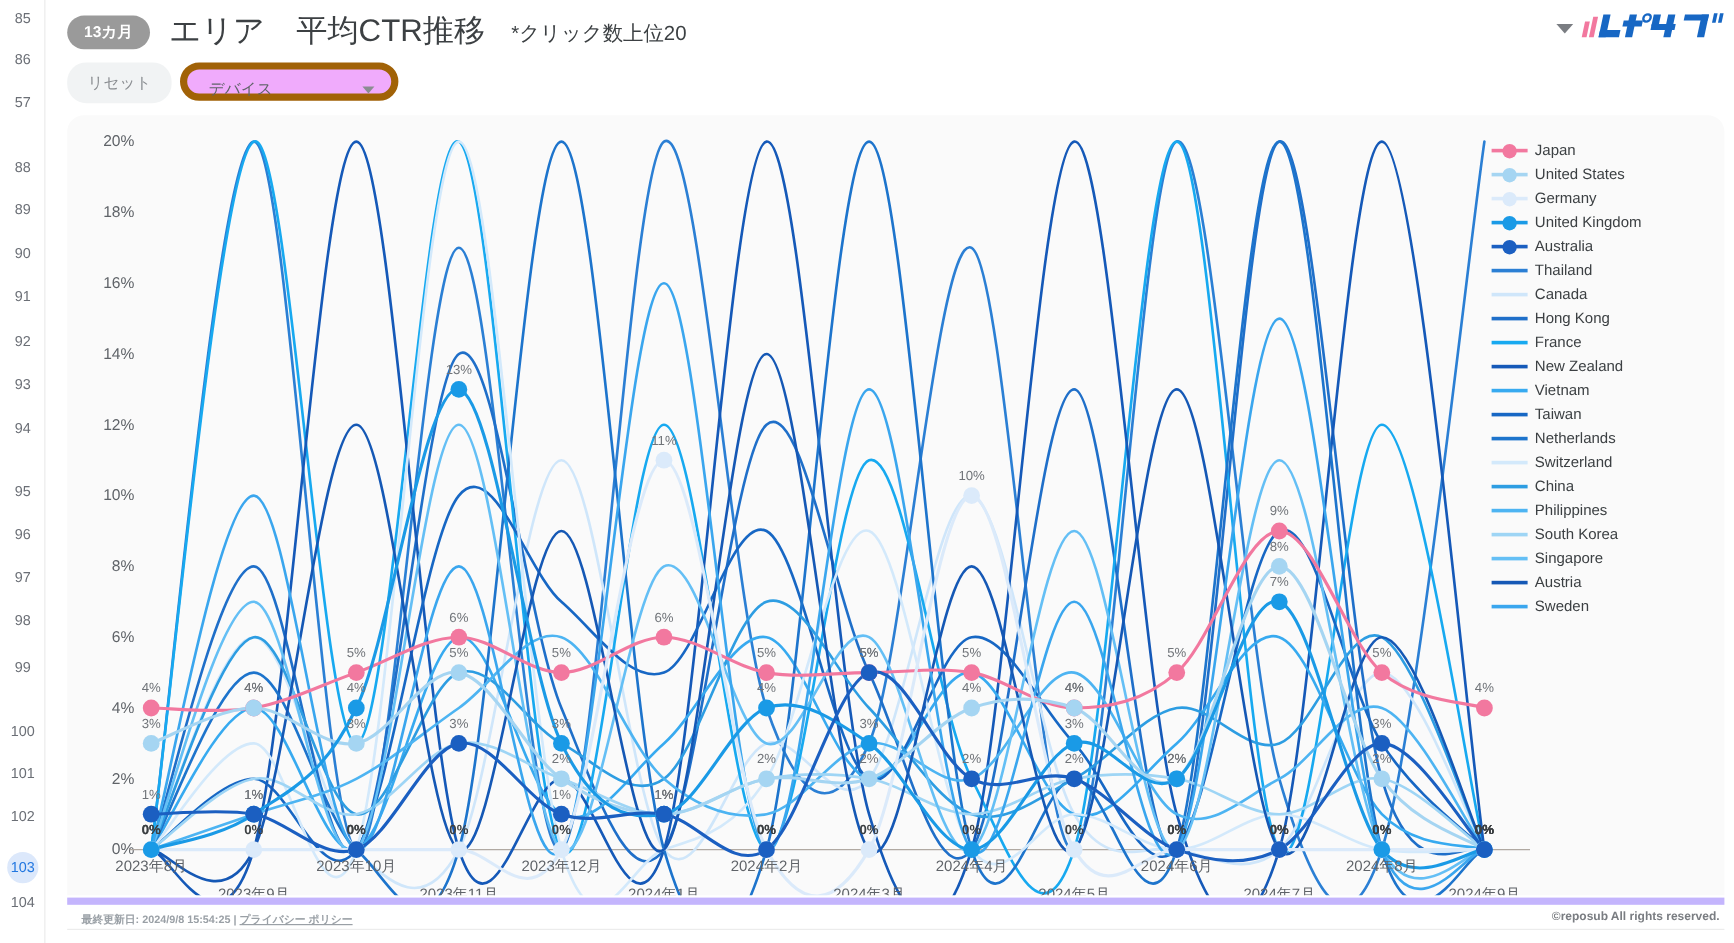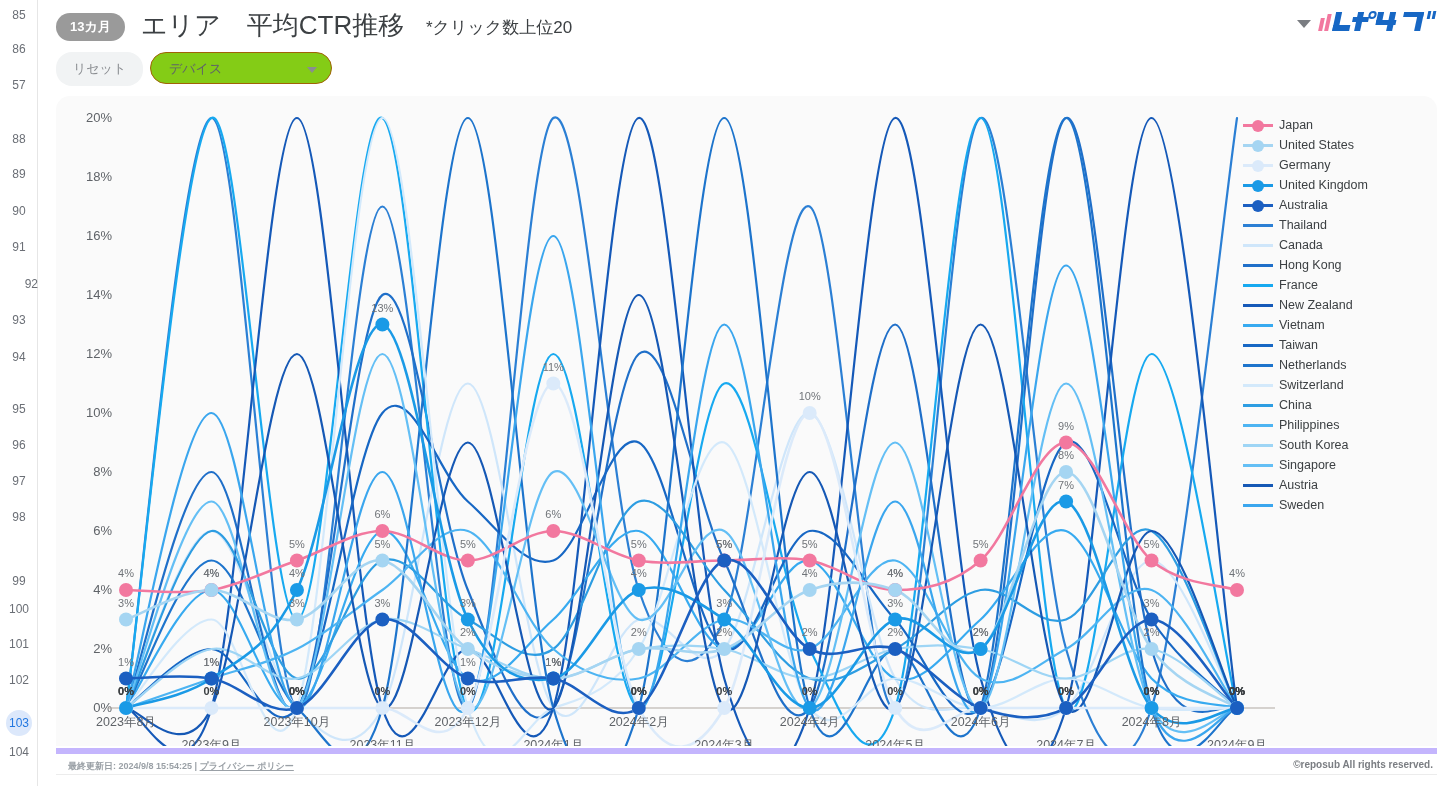--- a/index.html
+++ b/index.html
@@ -63,22 +63,22 @@
 
   
   #controls { position:absolute; left:0; top:52px; width:1407px; height:36px; }
   #reset-btn {
     position:absolute; left:18px; top:0;
     background:#f1f3f4; color:#8a8d91; border-radius:16px;
     font-size:13px; padding:8px 17px; border:none; cursor:pointer;
   }
   #device-select {
     position:absolute; left:112px; top:0;
-    width:182px; height:32px; border:1px solid #a16207; border-radius:16px;
-    background:#84cc16; cursor:pointer;
+    width:182px; height:32px; border:6px solid #a16207; border-radius:16px;
+    background:#f0abfc; cursor:pointer;
   }
   #device-label {
     position:absolute; left:18px; top:7px; font-size:13px; color:#5f6368;
   }
   #device-caret {
     position:absolute; right:14px; top:14px;
     width:0;height:0;border-left:5px solid transparent;border-right:5px solid transparent;
     border-top:6px solid #8a8d91;
   }
 
@@ -125,28 +125,28 @@
 <div id="app">
 
   <div id="gutter">
       <div class="rownum" style="top: 8px;"><span>85</span></div>
       <div class="rownum" style="top: 42px;"><span>86</span></div>
       <div class="rownum" style="top: 78px;"><span>57</span></div>
       <div class="rownum" style="top: 132px;"><span>88</span></div>
       <div class="rownum" style="top: 167px;"><span>89</span></div>
       <div class="rownum" style="top: 204px;"><span>90</span></div>
       <div class="rownum" style="top: 240px;"><span>91</span></div>
-      <div class="rownum" style="top: 277px; text-align: right;"><span>92</span></div>
+      <div class="rownum" style="top: 277px;"><span>92</span></div>
       <div class="rownum" style="top: 313px;"><span>93</span></div>
       <div class="rownum" style="top: 350px;"><span>94</span></div>
       <div class="rownum" style="top: 402px;"><span>95</span></div>
       <div class="rownum" style="top: 438px;"><span>96</span></div>
       <div class="rownum" style="top: 474px;"><span>97</span></div>
       <div class="rownum" style="top: 510px;"><span>98</span></div>
-      <div class="rownum" style="top: 574px;"><span>99</span></div>
+      <div class="rownum" style="top: 549px;"><span>99</span></div>
       <div class="rownum" style="top: 602px;"><span>100</span></div>
       <div class="rownum" style="top: 637px;"><span>101</span></div>
       <div class="rownum" style="top: 673px;"><span>102</span></div>
       <div class="rownum active" style="top: 710px;"><span>103</span></div>
       <div class="rownum" style="top: 745px;"><span>104</span></div>
     </div>
 
   <div id="main">
 
     <div id="header">

